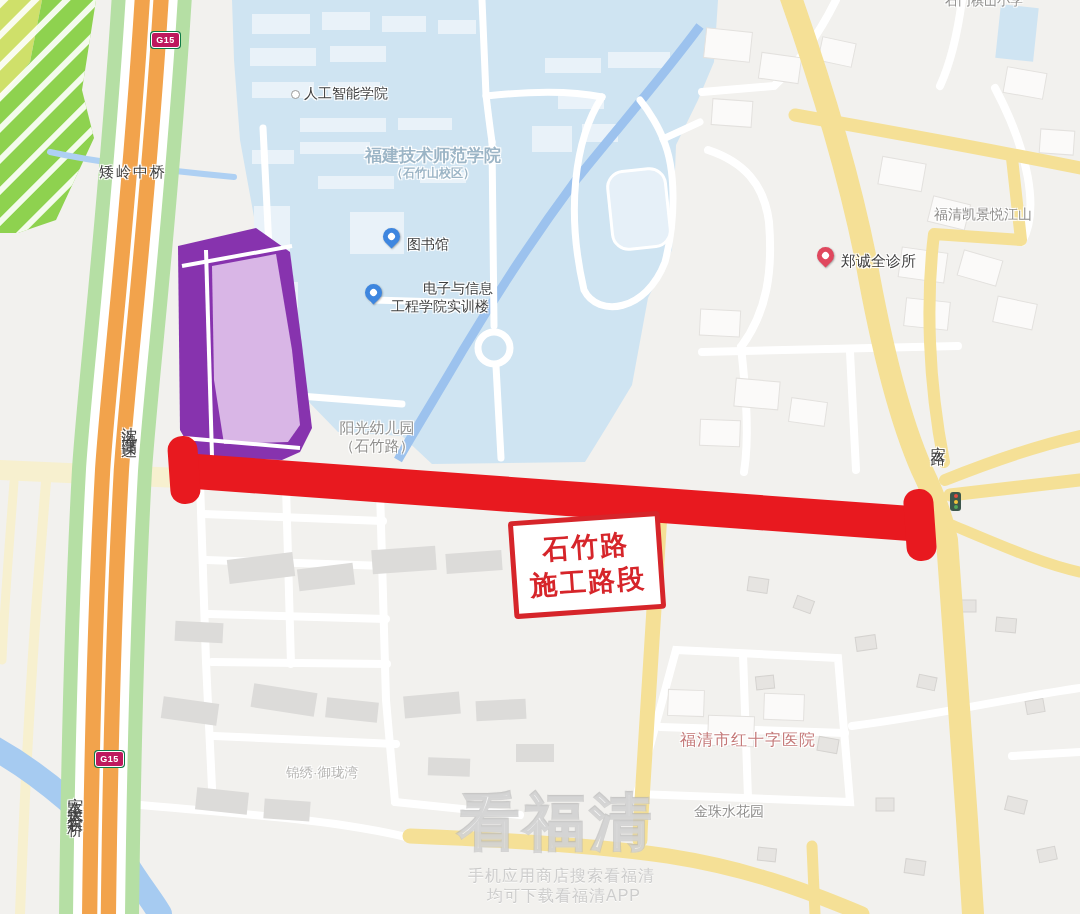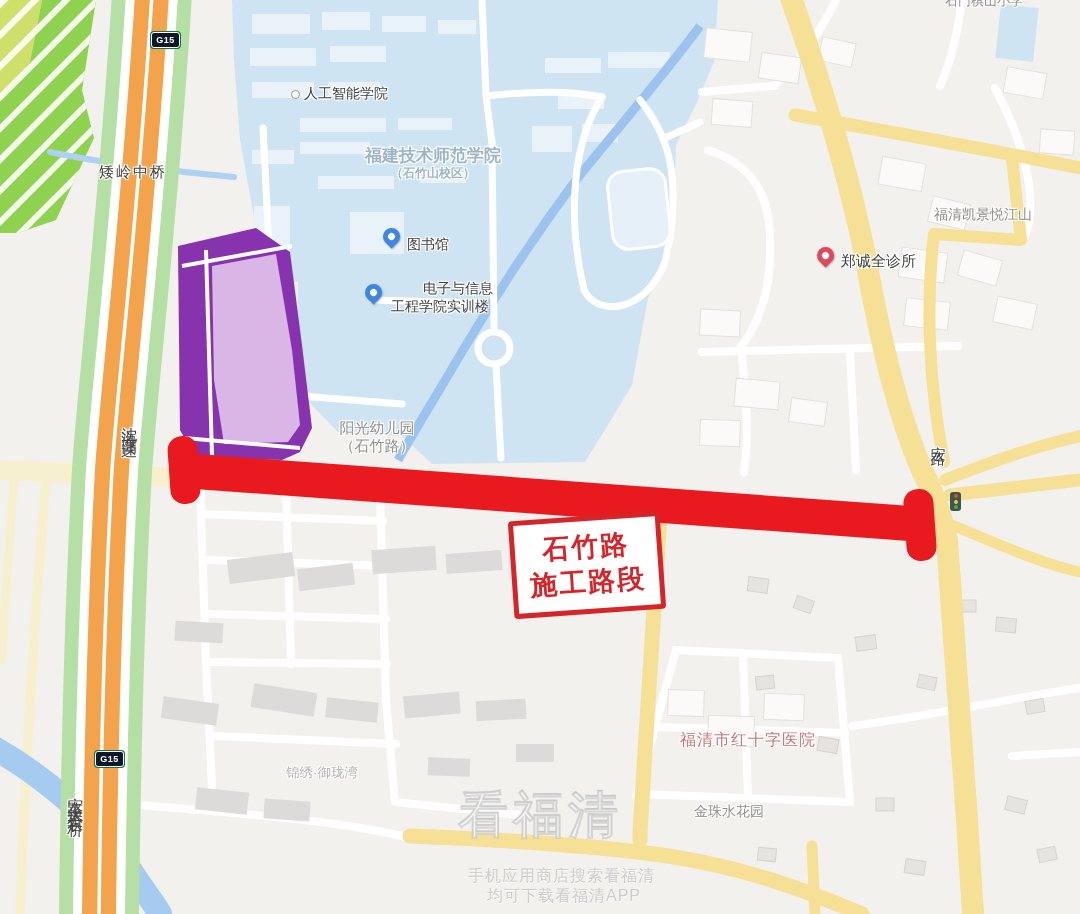--- a/index.html
+++ b/index.html
@@ -7,39 +7,39 @@
        font-family:"Liberation Sans",sans-serif;background:#f2f1ee;}
   .map svg{position:absolute;left:0;top:0;}
   .lbl{position:absolute;white-space:nowrap;line-height:1.2;
        text-shadow:-1px -1px 0 #fff,1px -1px 0 #fff,-1px 1px 0 #fff,1px 1px 0 #fff,0 0 3px #fff;}
   .dark{color:#3f3f3f;}
   .gray{color:#8f8e8c;}
   .light{color:#b5b4b2;}
   .campus-big{color:#9cb5c6;font-weight:bold;text-align:center;}
   .hospital{color:#c47878;}
   .v{writing-mode:vertical-rl;letter-spacing:5px;}
-  .g15{position:absolute;width:27px;height:14px;background:#0f172a;color:#fff;
+  .g15{position:absolute;width:27px;height:14px;background:#be185d;color:#fff;
        border:1.5px solid #fff;box-shadow:0 0 0 1px #0d7a47;border-radius:3px;
        font-size:9px;font-weight:bold;line-height:14px;text-align:center;letter-spacing:.5px;}
   .pin{position:absolute;width:17px;height:17px;border-radius:50% 50% 50% 0;
        transform:rotate(-45deg);box-shadow:0 1px 2px rgba(0,0,0,.35);}
   .pin::after{content:"";position:absolute;width:7px;height:7px;background:#fff;
        border-radius:50%;top:5px;left:5px;}
   .pin.blue{background:#3e86df;} .pin.red{background:#e0485e;}
   .poi-dot{position:absolute;width:7px;height:7px;border-radius:50%;
        background:#fff;border:1.5px solid #9a9a9a;}
   .tl{position:absolute;width:11px;height:19px;background:#3c564b;border-radius:3px;
       display:flex;flex-direction:column;align-items:center;justify-content:space-evenly;}
   .tl i{width:4px;height:4px;border-radius:50%;display:block;}
   .construction-box{position:absolute;left:511px;top:516px;width:142px;height:88px;
       background:#fff;border:5px solid #d6252a;border-radius:4px;transform:rotate(-4deg);
       display:flex;flex-direction:column;align-items:center;justify-content:center;
       color:#d6252a;font-weight:bold;font-size:27px;letter-spacing:2px;line-height:1.3;}
   .wm{position:absolute;color:rgba(255,255,255,.55);}
-  .wm-big{font-size:50px;font-weight:normal;letter-spacing:5px;
+  .wm-big{font-size:61px;font-weight:bold;letter-spacing:5px;
       -webkit-text-stroke:2px rgba(184,184,184,.55);
       text-shadow:0 1px 1px rgba(255,255,255,.5),0 -1px 1px rgba(170,170,170,.35);}
   .wm-url{font-size:21px;font-weight:bold;letter-spacing:1px;
       -webkit-text-stroke:1px rgba(184,184,184,.55);
       text-shadow:0 1px 1px rgba(255,255,255,.5);}
   .wm-small{font-size:16px;color:rgba(178,178,178,.62);
       text-shadow:0 1px 0 rgba(255,255,255,.85);letter-spacing:1px;text-align:center;}
 </style>
 </head>
 <body>

